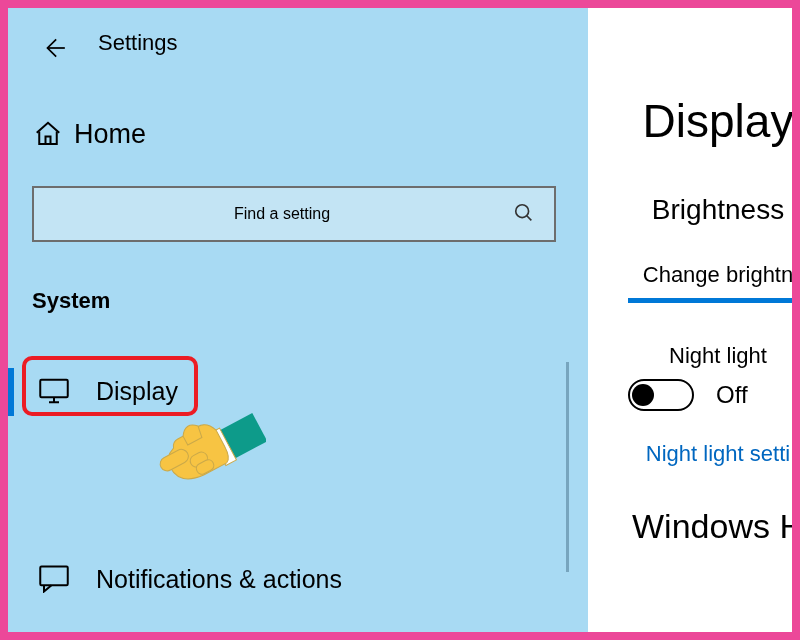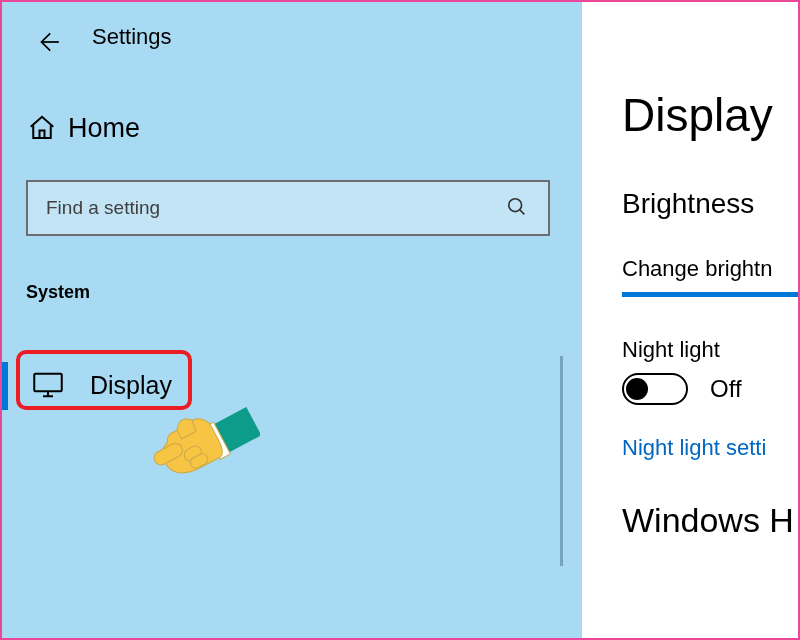--- a/index.html
+++ b/index.html
@@ -1,22 +1,23 @@
 <!DOCTYPE html>
 <html><head>
 <meta charset="utf-8">
 <style>
   * { box-sizing: border-box; margin: 0; padding: 0; }
   html, body { width: 800px; height: 640px; font-family: "Segoe UI", Arial, sans-serif; color: #000; }
   .frame {
     width: 800px; height: 640px;
-    border: 2px solid #ec4899;
+    border: 8px solid #ec4899;
     position: relative;
     overflow: hidden;
     background: #fff;
+    text-align: center;
   }
   .sidebar {
     position: absolute;
     left: 0; top: 0;
     width: 580px; height: 100%;
     background: #a8daf3;
   }
   .content {
     position: absolute;
     left: 580px; top: 0;
@@ -54,28 +55,28 @@
   .search-box {
     position: absolute;
     left: 24px; top: 178px;
     width: 524px; height: 56px;
     background: #c3e4f4;
     border: 2px solid #6d6d6d;
     display:flex; align-items:center;
     padding: 0 18px;
     cursor:text;
   }
-  .search-box .placeholder { color: #404040; font-size: 19px; flex:1; }
+  .search-box .placeholder { color: #000000; font-size: 16px; flex:1; }
   .search-box .search-icon { width:24px; height:24px; }
 
   
   .section-heading {
     position:absolute;
     left: 24px; top: 280px;
-    font-size: 18px;
+    font-size: 22px;
     font-weight: 700;
   }
 
   
   .nav-item {
     position:absolute;
     left: 0;
     width: 560px;
     height: 62px;
     display:flex; align-items:center;
@@ -181,20 +182,29 @@
         <svg width="30" height="26" viewBox="0 0 24 20" fill="none" stroke="#000" stroke-width="1.6">
           <rect x="1" y="1" width="22" height="14" rx="1"></rect>
           <line x1="8" y1="19" x2="16" y2="19"></line>
           <line x1="12" y1="15" x2="12" y2="19"></line>
         </svg>
       </span>
       <span class="label">Display</span>
     </div>
 
 
+    <div class="nav-item nav-notif">
+      <span class="icon-slot">
+        <svg width="30" height="28" viewBox="0 0 24 22" fill="none" stroke="#000" stroke-width="1.6">
+          <rect x="1" y="1" width="22" height="15" rx="1"></rect>
+          <polyline points="4,16 4,21 10,16"></polyline>
+        </svg>
+      </span>
+      <span class="label">Notifications &amp; actions</span>
+    </div>
 
     <div class="red-highlight"></div>
     <div class="scroll-hint"></div>
 
     <svg class="hand" viewBox="0 0 110 100">
       <g transform="rotate(-28 55 50)">
 
         <rect x="64" y="42" width="42" height="32" fill="#0d9b8a"></rect>
         <rect x="58" y="40" width="12" height="36" fill="#ffffff" stroke="#caa94a" stroke-width="1"></rect>
 

